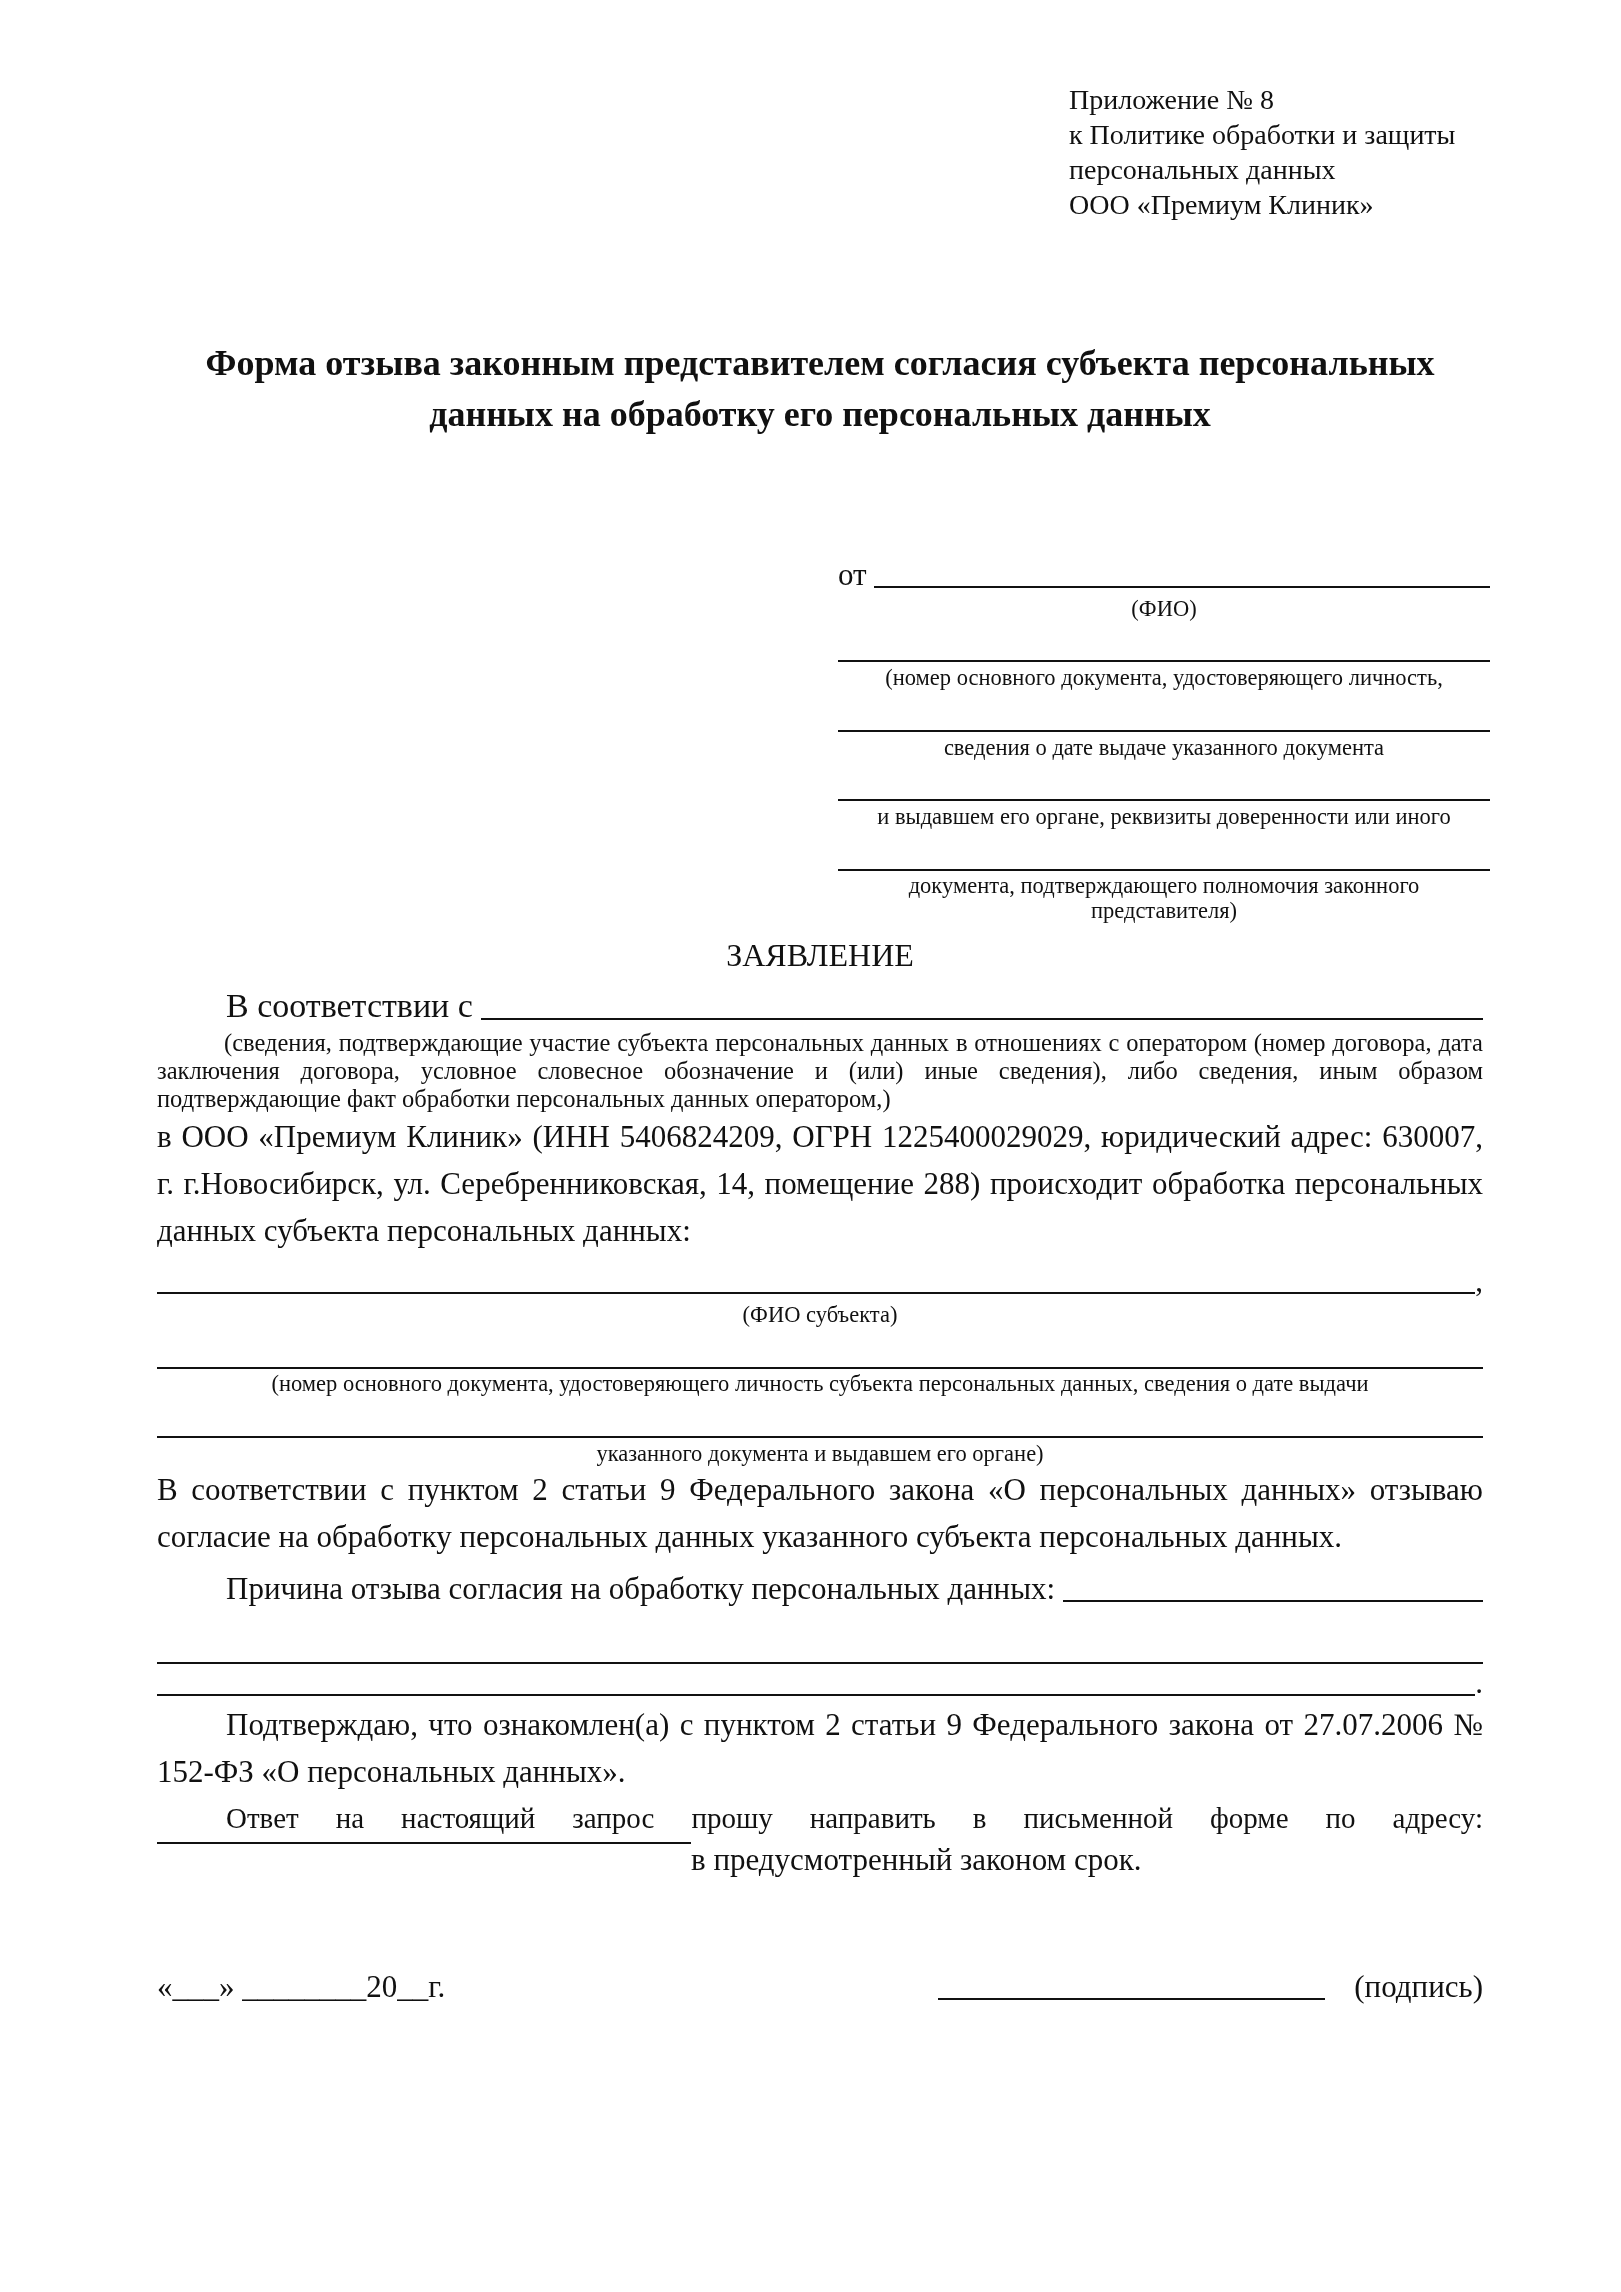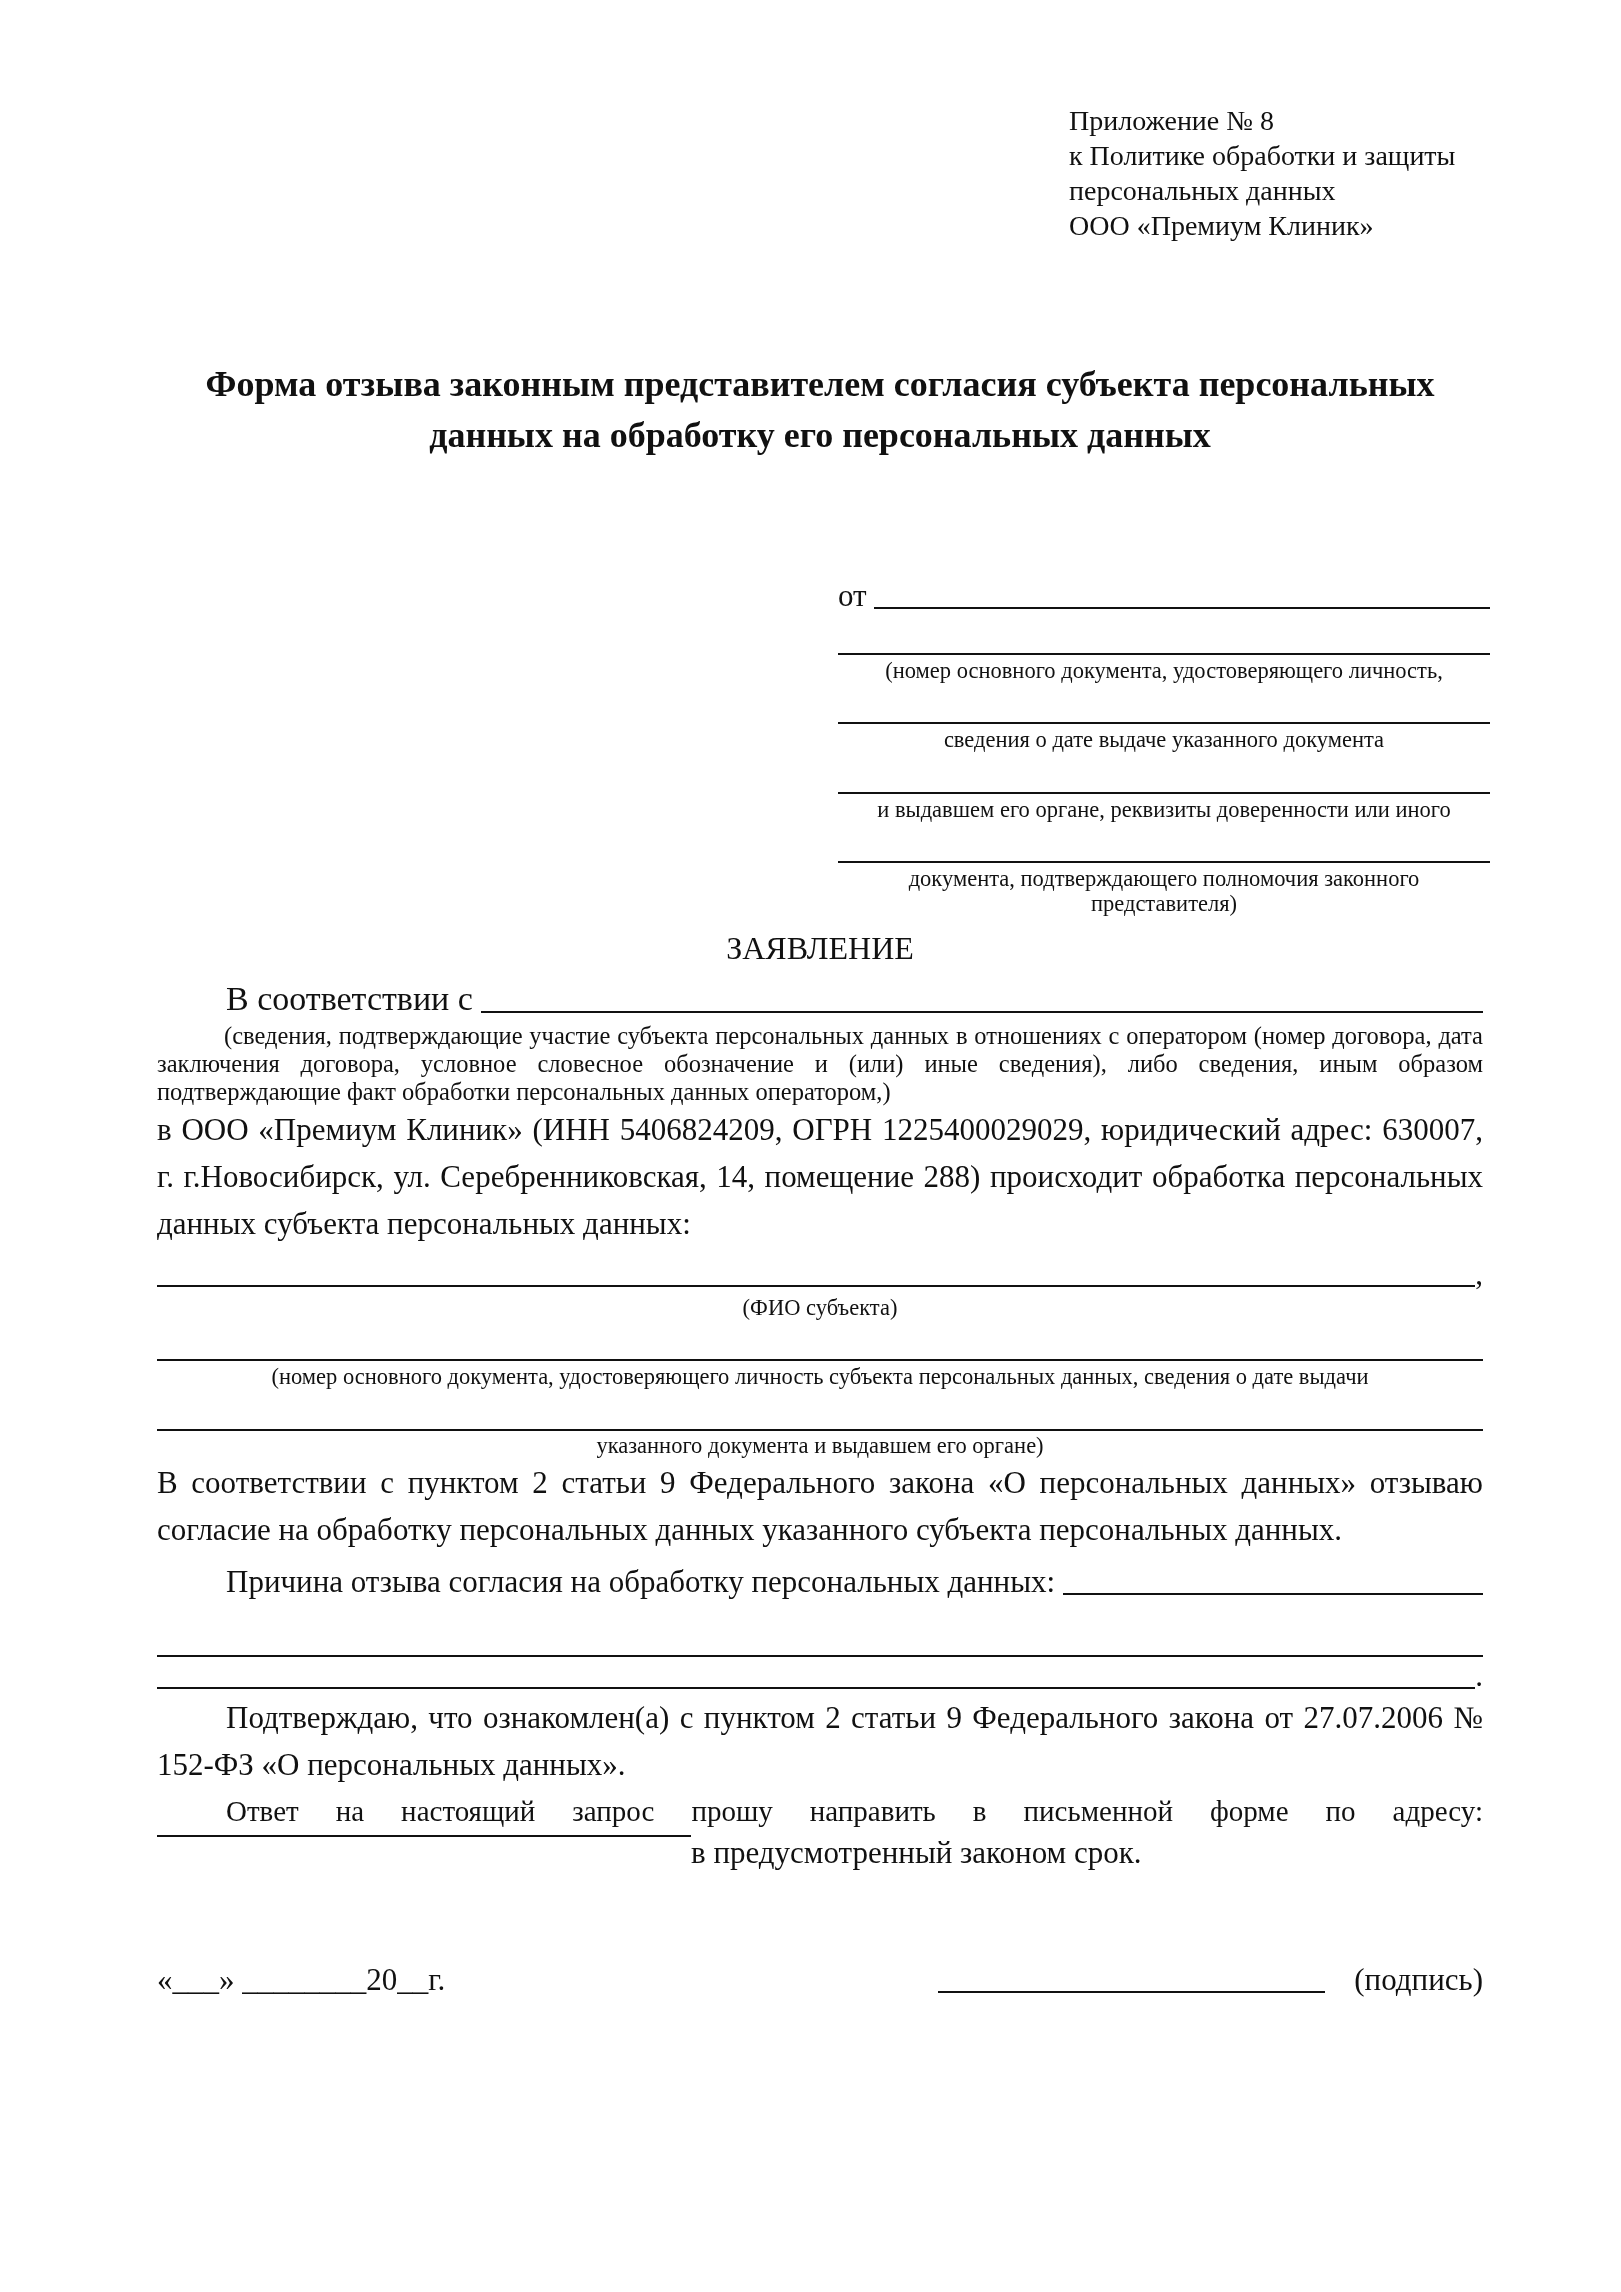--- a/index.html
+++ b/index.html
@@ -9,21 +9,21 @@
   }
   .page {
     position: relative;
     width: 1614px;
     height: 2293px;
     box-sizing: border-box;
     background: #ffffff;
     color: #111111;
     font-family: "Liberation Serif", "DejaVu Serif", serif;
     font-size: 31px;
-    padding: 103px 131px 0 157px;
+    padding: 82px 131px 0 157px;
     overflow: hidden;
   }
   
   .appendix {
     margin-left: 912px;
     font-size: 28px;
     line-height: 35px;
   }
   
   .doc-title {
@@ -158,20 +158,21 @@
     <div>ООО «Премиум Клиник»</div>
   </div>
 
   <div class="doc-title">Форма отзыва законным представителем согласия субъекта персональных данных на обработку его персональных данных</div>
 
   <div class="addressee">
     <div class="from-row">
       <span class="lbl">от </span>
       <span class="fill"></span>
     </div>
+    <div class="cap">(ФИО)</div>
     <div class="u-line"></div>
     <div class="cap">(номер основного документа, удостоверяющего личность,</div>
     <div class="u-line"></div>
     <div class="cap">сведения о дате выдаче указанного документа</div>
     <div class="u-line"></div>
     <div class="cap">и выдавшем его органе, реквизиты доверенности или иного</div>
     <div class="u-line"></div>
     <div class="cap">документа, подтверждающего полномочия законного представителя)</div>
   </div>
 

